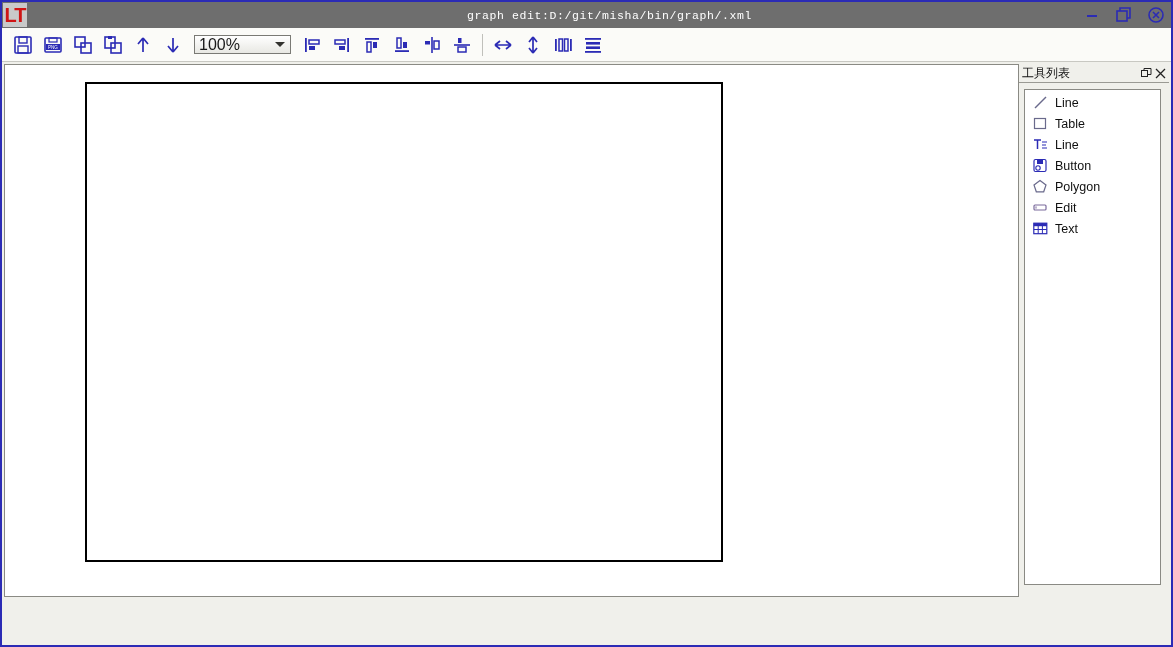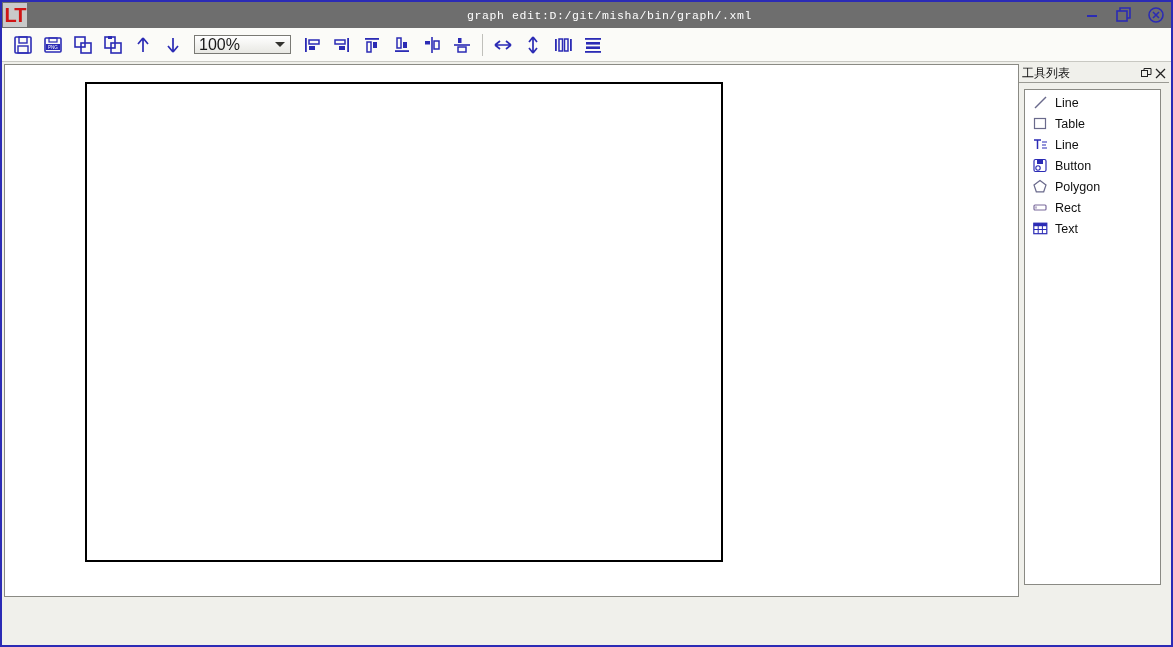--- a/index.html
+++ b/index.html
@@ -480,21 +480,21 @@
             <span>Polygon</span>
           </div>
 
           <div class="tool-item">
             <span class="tool-ico">
               <svg width="15" height="15" viewBox="0 0 15 15">
                 <rect x="1" y="5" width="12" height="5" rx="1" fill="none" stroke="#7a6a9c" stroke-width="1.2"></rect>
                 <path d="M3 6.4 L3 8.6" stroke="#7a6a9c" stroke-width="1"></path>
               </svg>
             </span>
-            <span>Rect</span>
+            <span>Edit</span>
           </div>
 
           <div class="tool-item">
             <span class="tool-ico">
               <svg width="15" height="15" viewBox="0 0 15 15">
                 <rect x="0.8" y="2.2" width="13" height="10.5" fill="#ffffff" stroke="#2b2bb5" stroke-width="1.2"></rect>
                 <rect x="0.8" y="2.2" width="13" height="3" fill="#2b2bb5"></rect>
                 <path d="M5.2 2.2 L5.2 12.7 M9.4 2.2 L9.4 12.7 M0.8 8.5 L13.8 8.5" stroke="#2b2bb5" stroke-width="1"></path>
               </svg>
             </span>

